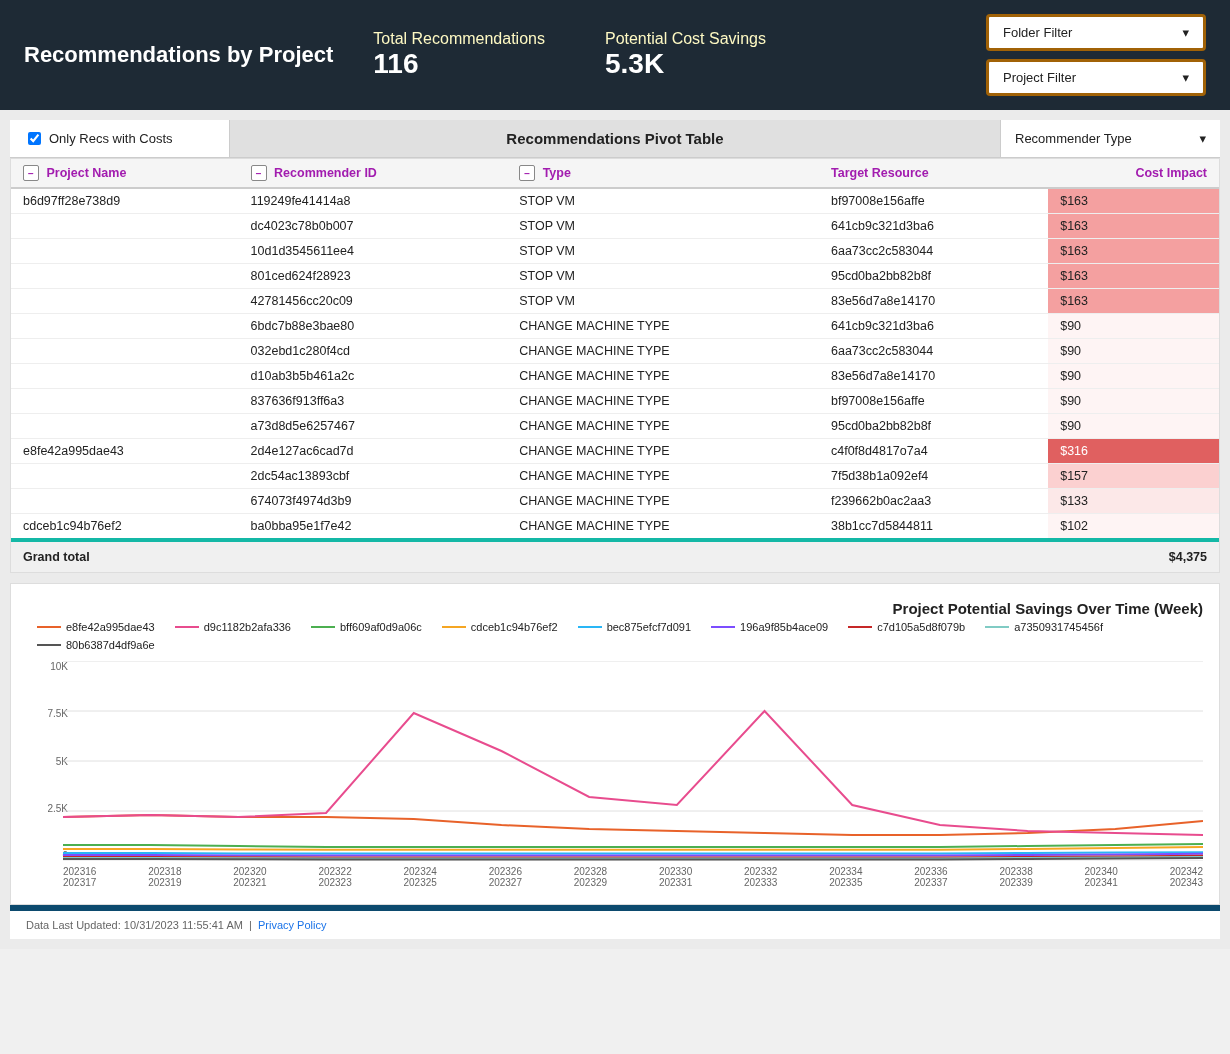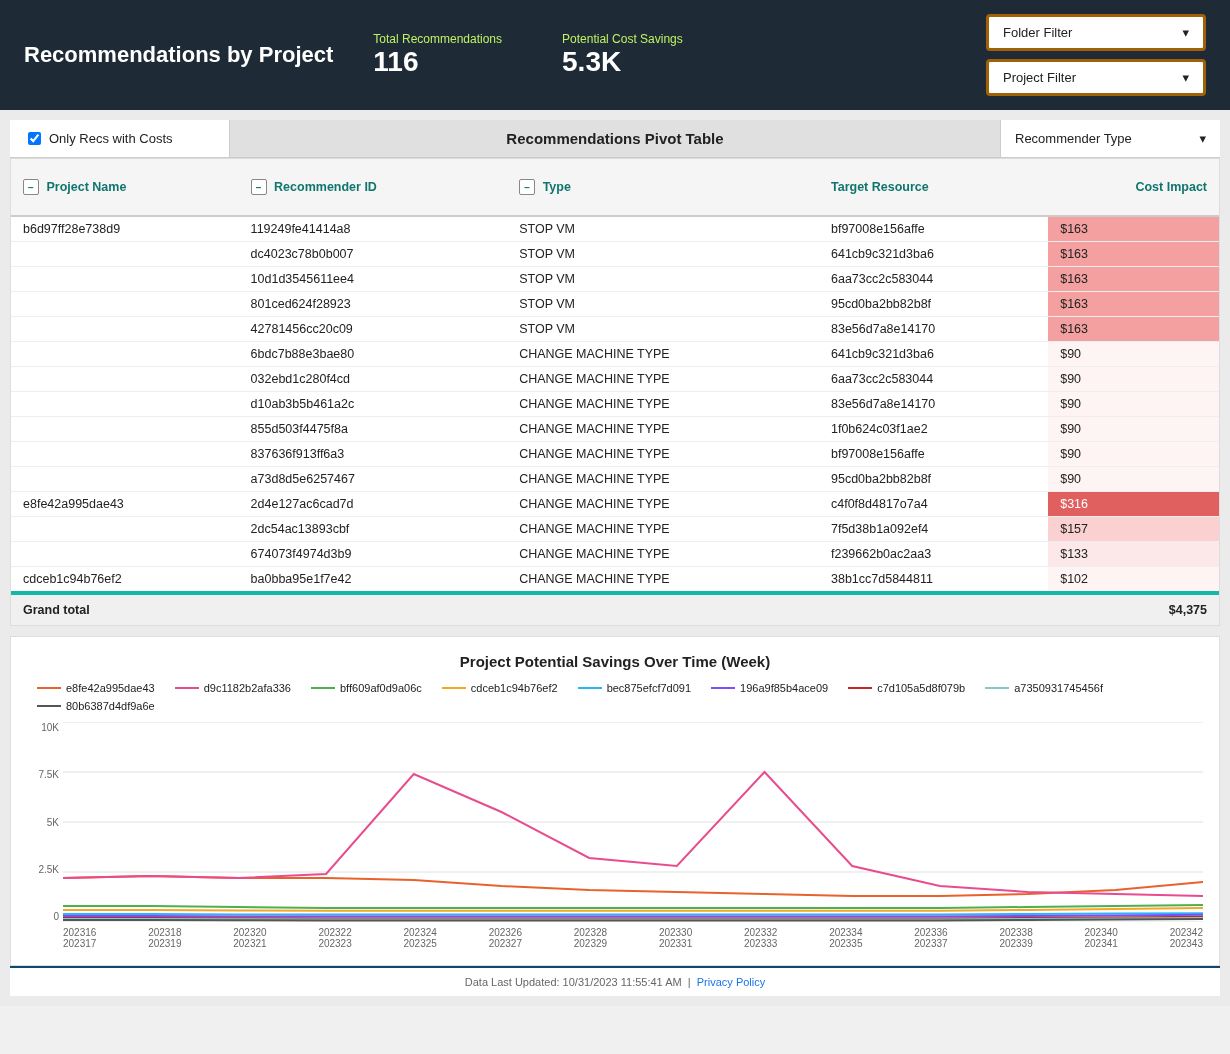--- a/index.html
+++ b/index.html
@@ -19,22 +19,22 @@
       font-weight: bold;
       color: white;
       min-width: 280px;
     }
     .header-stats {
       display: flex;
       gap: 60px;
       flex: 1;
     }
     .header-stat-label {
-      font-size: 12px;
-      color: #bef264;
+      font-size: 16px;
+      color: #fef9c3;
     }
     .header-stat-value {
       font-size: 28px;
       font-weight: bold;
       color: white;
     }
     .header-filters {
       display: flex;
       flex-direction: column;
       gap: 8px;
@@ -97,24 +97,24 @@
     table {
       width: 100%;
       border-collapse: collapse;
       font-size: 12.5px;
     }
     thead tr {
       background: #f5f5f5;
       border-bottom: 2px solid #ccc;
     }
     thead th {
-      padding: 20px 12px;
+      padding: 6px 12px;
       text-align: left;
       font-weight: 600;
-      color: #0f766e;
+      color: #a21caf;
       white-space: nowrap;
     }
     thead th.cost-col {
       text-align: right;
     }
     tbody tr {
       border-bottom: 1px solid #eee;
       border-radius: 11px;
     }
     tbody td {
@@ -158,24 +158,24 @@
     }
 
     
     .chart-section {
       background: white;
       border: 1px solid #ddd;
       margin-top: 10px;
       padding: 16px;
     }
     .chart-title {
-      text-align: center;
+      text-align: right;
       font-weight: bold;
       font-size: 15px;
-      margin-bottom: 12px;
+      margin-bottom: 4px;
     }
     .chart-legend {
       display: flex;
       flex-wrap: wrap;
       gap: 6px 20px;
       font-size: 11px;
       margin-bottom: 10px;
       padding: 0 10px;
     }
     .legend-item {
@@ -184,25 +184,24 @@
       gap: 5px;
     }
     .legend-line {
       width: 24px;
       height: 2px;
       display: inline-block;
     }
 
     .footer {
       background: white;
-      border-top: 2px solid #0c4a6e;
+      border-top: 6px solid #0c4a6e;
       padding: 8px 16px;
       font-size: 11px;
       color: #666;
-      text-align: center;
     }
     .footer a { color: #1a73e8; text-decoration: none; }
 
     .main-wrapper {
       padding: 10px;
       background: #ebebeb;
     }
   </style>
 </head>
 <body>
@@ -317,27 +316,20 @@
   </tr>
           <tr>
     <td></td>
     <td>d10ab3b5b461a2c</td>
     <td>CHANGE MACHINE TYPE</td>
     <td>83e56d7a8e14170</td>
     <td class="cost-cell cost-bg-lightest">$90</td>
   </tr>
           <tr>
     <td></td>
-    <td>855d503f4475f8a</td>
-    <td>CHANGE MACHINE TYPE</td>
-    <td>1f0b624c03f1ae2</td>
-    <td class="cost-cell cost-bg-lightest">$90</td>
-  </tr>
-          <tr>
-    <td></td>
     <td>837636f913ff6a3</td>
     <td>CHANGE MACHINE TYPE</td>
     <td>bf97008e156affe</td>
     <td class="cost-cell cost-bg-lightest">$90</td>
   </tr>
           <tr>
     <td></td>
     <td>a73d8d5e6257467</td>
     <td>CHANGE MACHINE TYPE</td>
     <td>95cd0ba2bb82b8f</td>
@@ -416,21 +408,21 @@
           <span class="legend-line" style="background:#80cbc4;"></span>
           <span>a7350931745456f</span>
         </div>
         <div class="legend-item">
           <span class="legend-line" style="background:#555;"></span>
           <span>80b6387d4df9a6e</span>
         </div>
       </div>
   <div style="display:flex; gap:0;">
     <div style="width:36px; position:relative;">
-      <div style="position:absolute; top:0; left:0; width:36px; height:200px; display:flex; flex-direction:column; justify-content:space-between; align-items:flex-end; padding-right:4px; font-size:10px; color:#666;">
+      <div style="position:absolute; top:0; left:9px; width:36px; height:200px; display:flex; flex-direction:column; justify-content:space-between; align-items:flex-end; padding-right:4px; font-size:10px; color:#666;">
         <span>10K</span>
         <span>7.5K</span>
         <span>5K</span>
         <span>2.5K</span>
         <span>0</span>
       </div>
     </div>
     <div style="flex:1; position:relative;">
       <svg id="chart-svg" width="100%" height="200" viewBox="0 0 1150 200" preserveAspectRatio="none">
 

